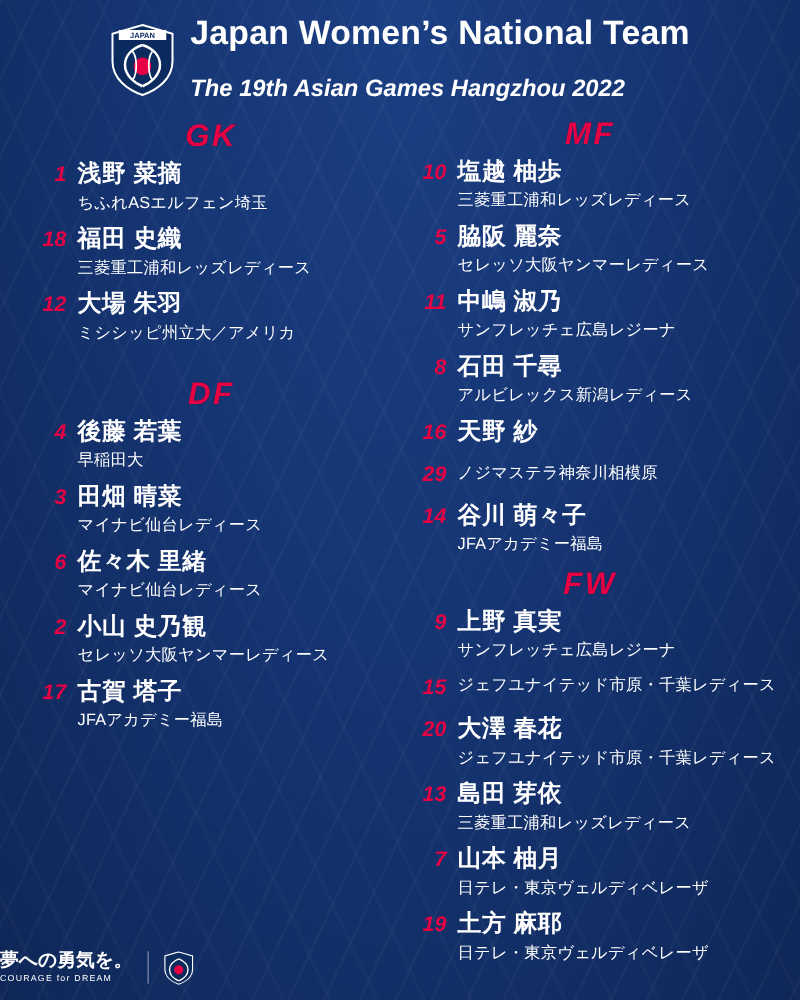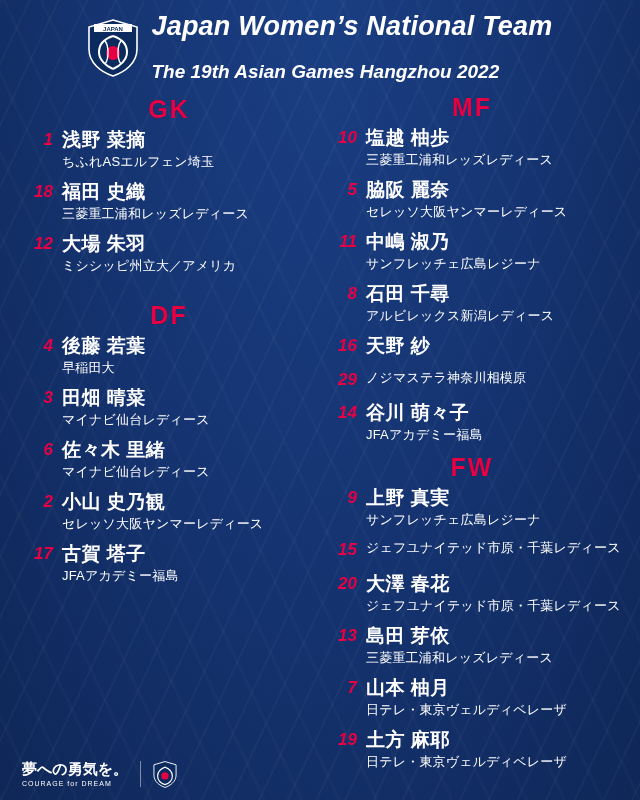--- a/index.html
+++ b/index.html
@@ -42,21 +42,20 @@
     height: 58px;
     margin-right: 12px;
     flex: 0 0 auto;
   }
   .title-block {
     text-align: left;
   }
   .title-main {
     font-size: 27px;
     font-weight: bold;
-    font-style: italic;
     color: #ffffff;
     letter-spacing: 0.2px;
     line-height: 1.1;
     white-space: nowrap;
   }
   .title-sub {
     font-size: 19px;
     font-weight: bold;
     font-style: italic;
     color: #ffffff;
@@ -75,20 +74,21 @@
     width: 50%;
     box-sizing: border-box;
   }
   .col-left { padding-right: 8px; }
   .col-right { padding-left: 10px; }
 
   .pos-head {
     text-align: center;
     font-size: 25px;
     font-weight: bold;
+    font-style: italic;
     color: #e60044;
     letter-spacing: 2px;
     margin: 4px 0 4px 0;
     text-shadow: 0 0 1px rgba(0,0,0,0.4);
   }
   .pos-head.tight { margin-top: 2px; }
 
   .player {
     display: flex;
     align-items: flex-start;
@@ -126,21 +126,20 @@
 
   
   .footer {
     position: absolute;
     left: 0;
     bottom: 0;
     width: 640px;
     height: 52px;
     display: flex;
     align-items: center;
-    padding-left: 22px;
     box-sizing: border-box;
   }
   .slogan-box { display: flex; align-items: center; }
   .slogan {
     color: #ffffff;
     font-size: 15px;
     font-weight: bold;
     line-height: 1.1;
   }
   .slogan-en {

